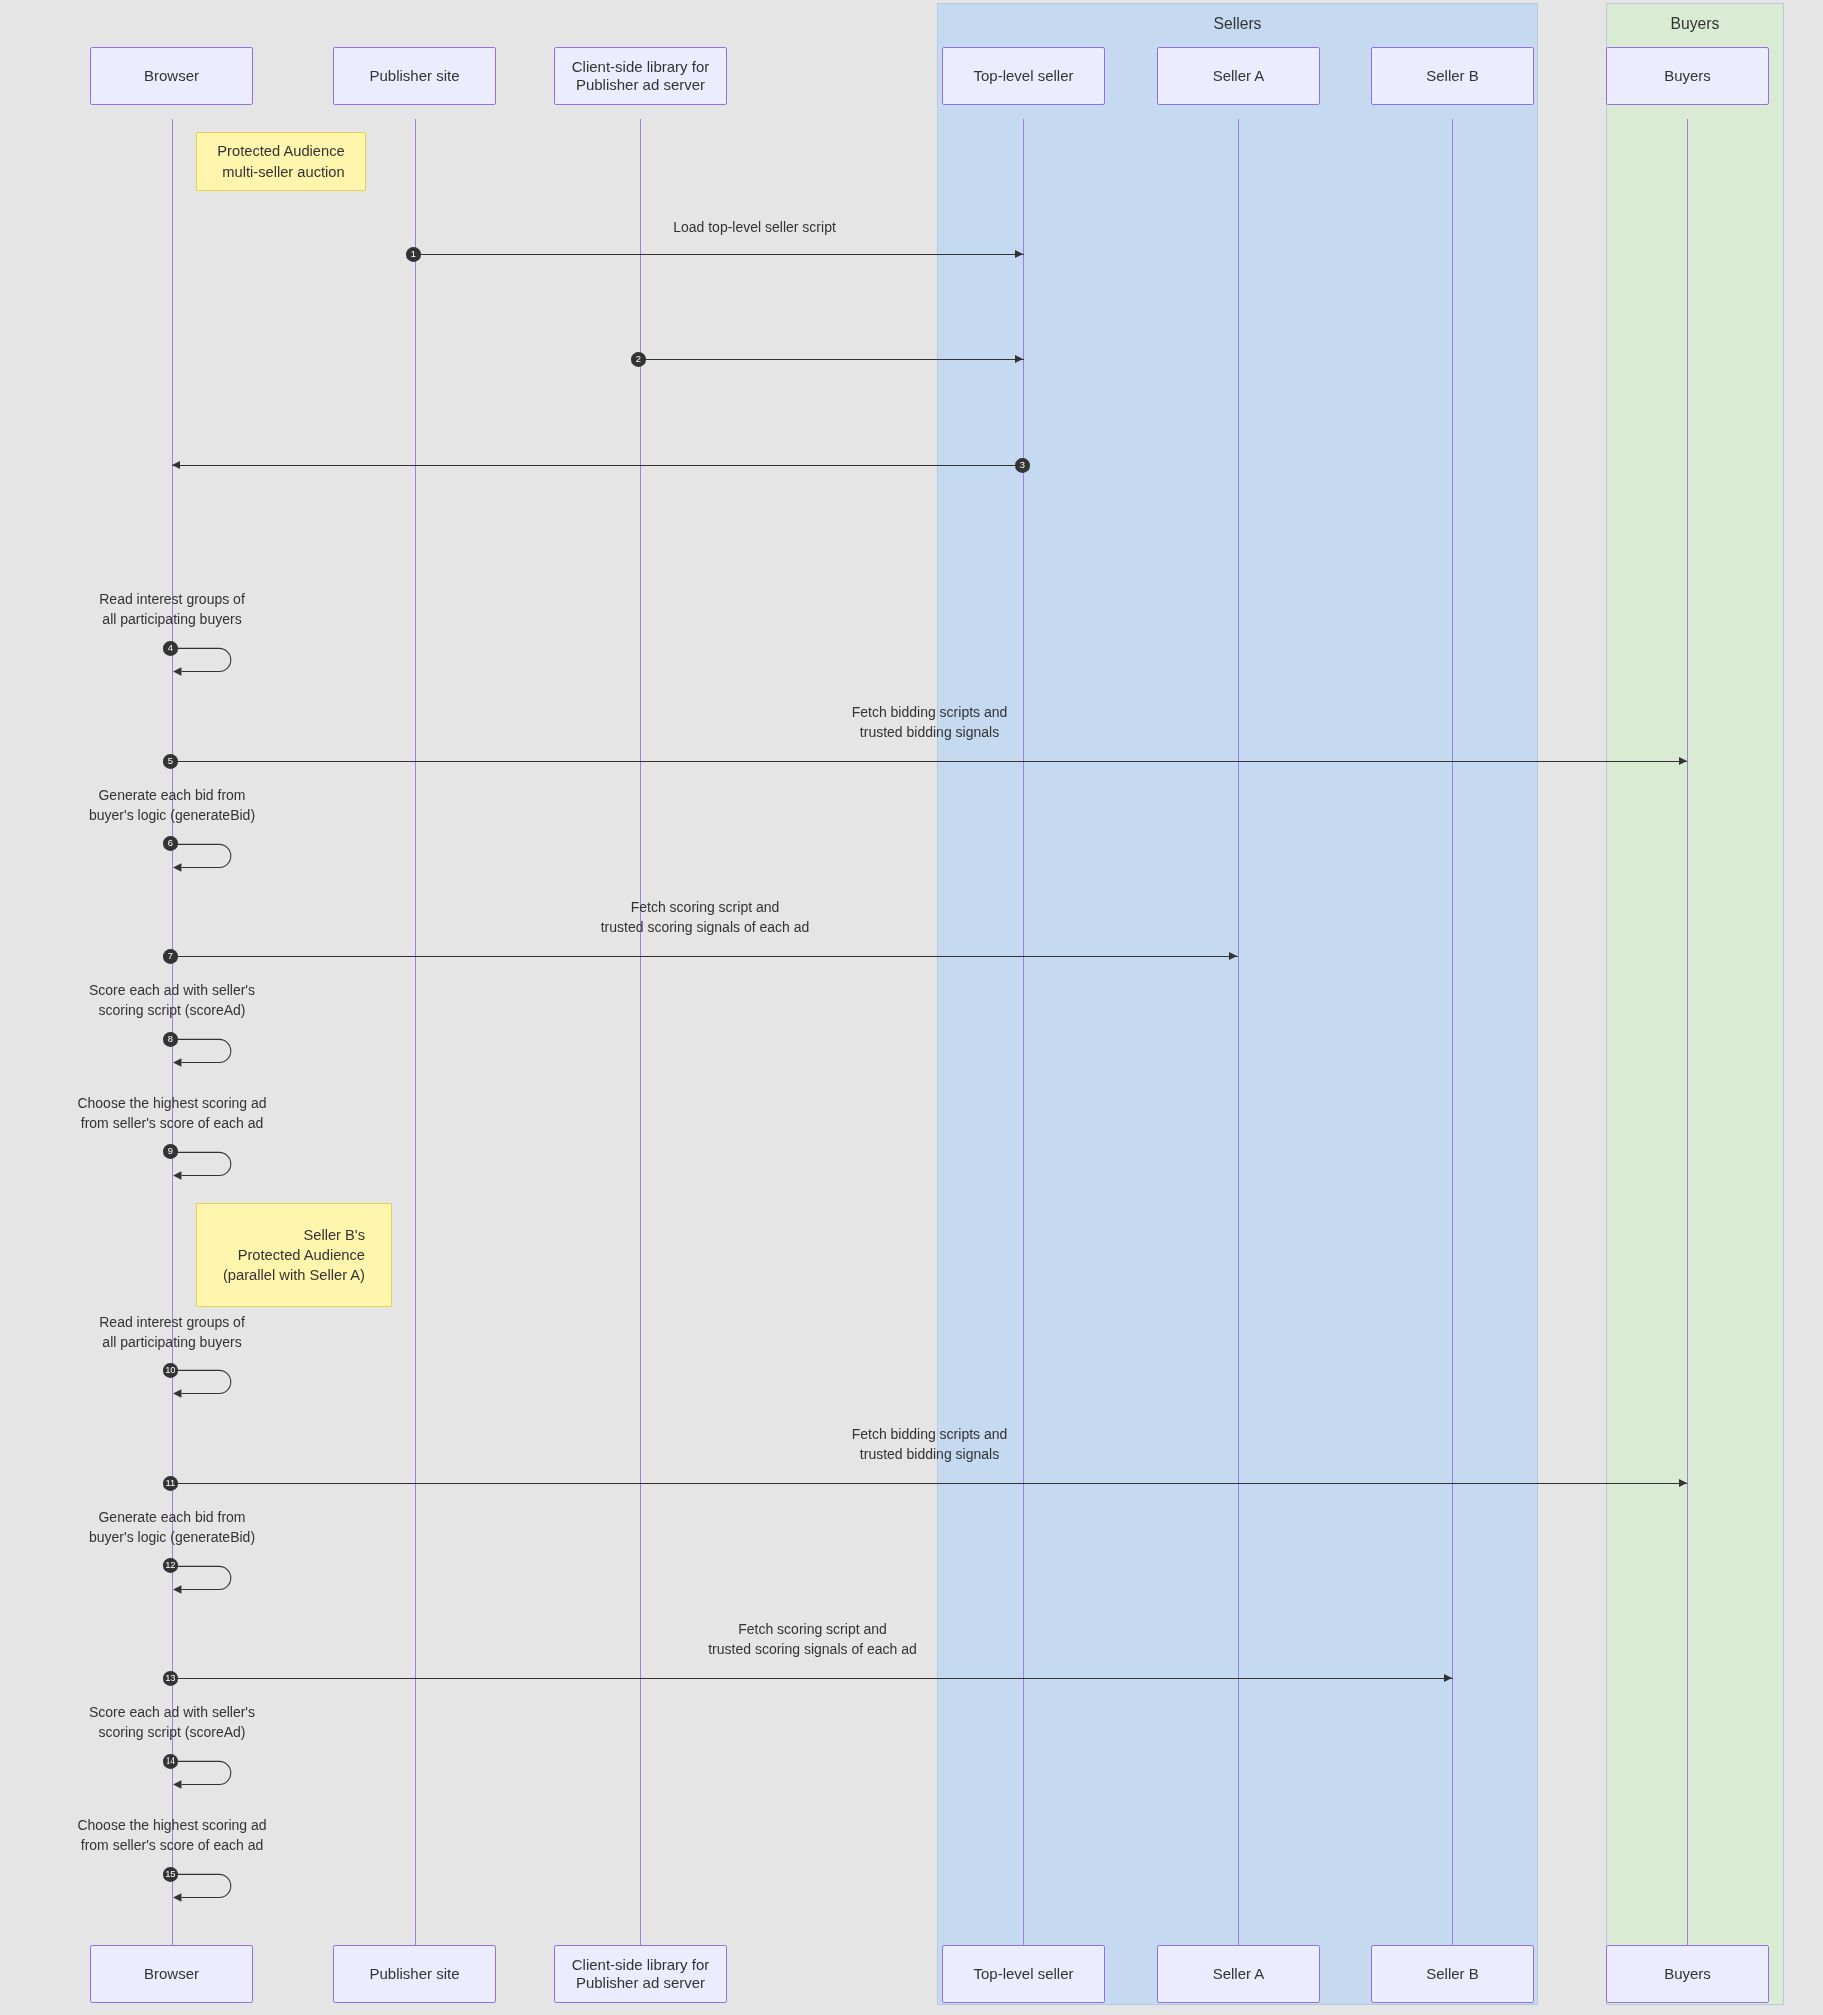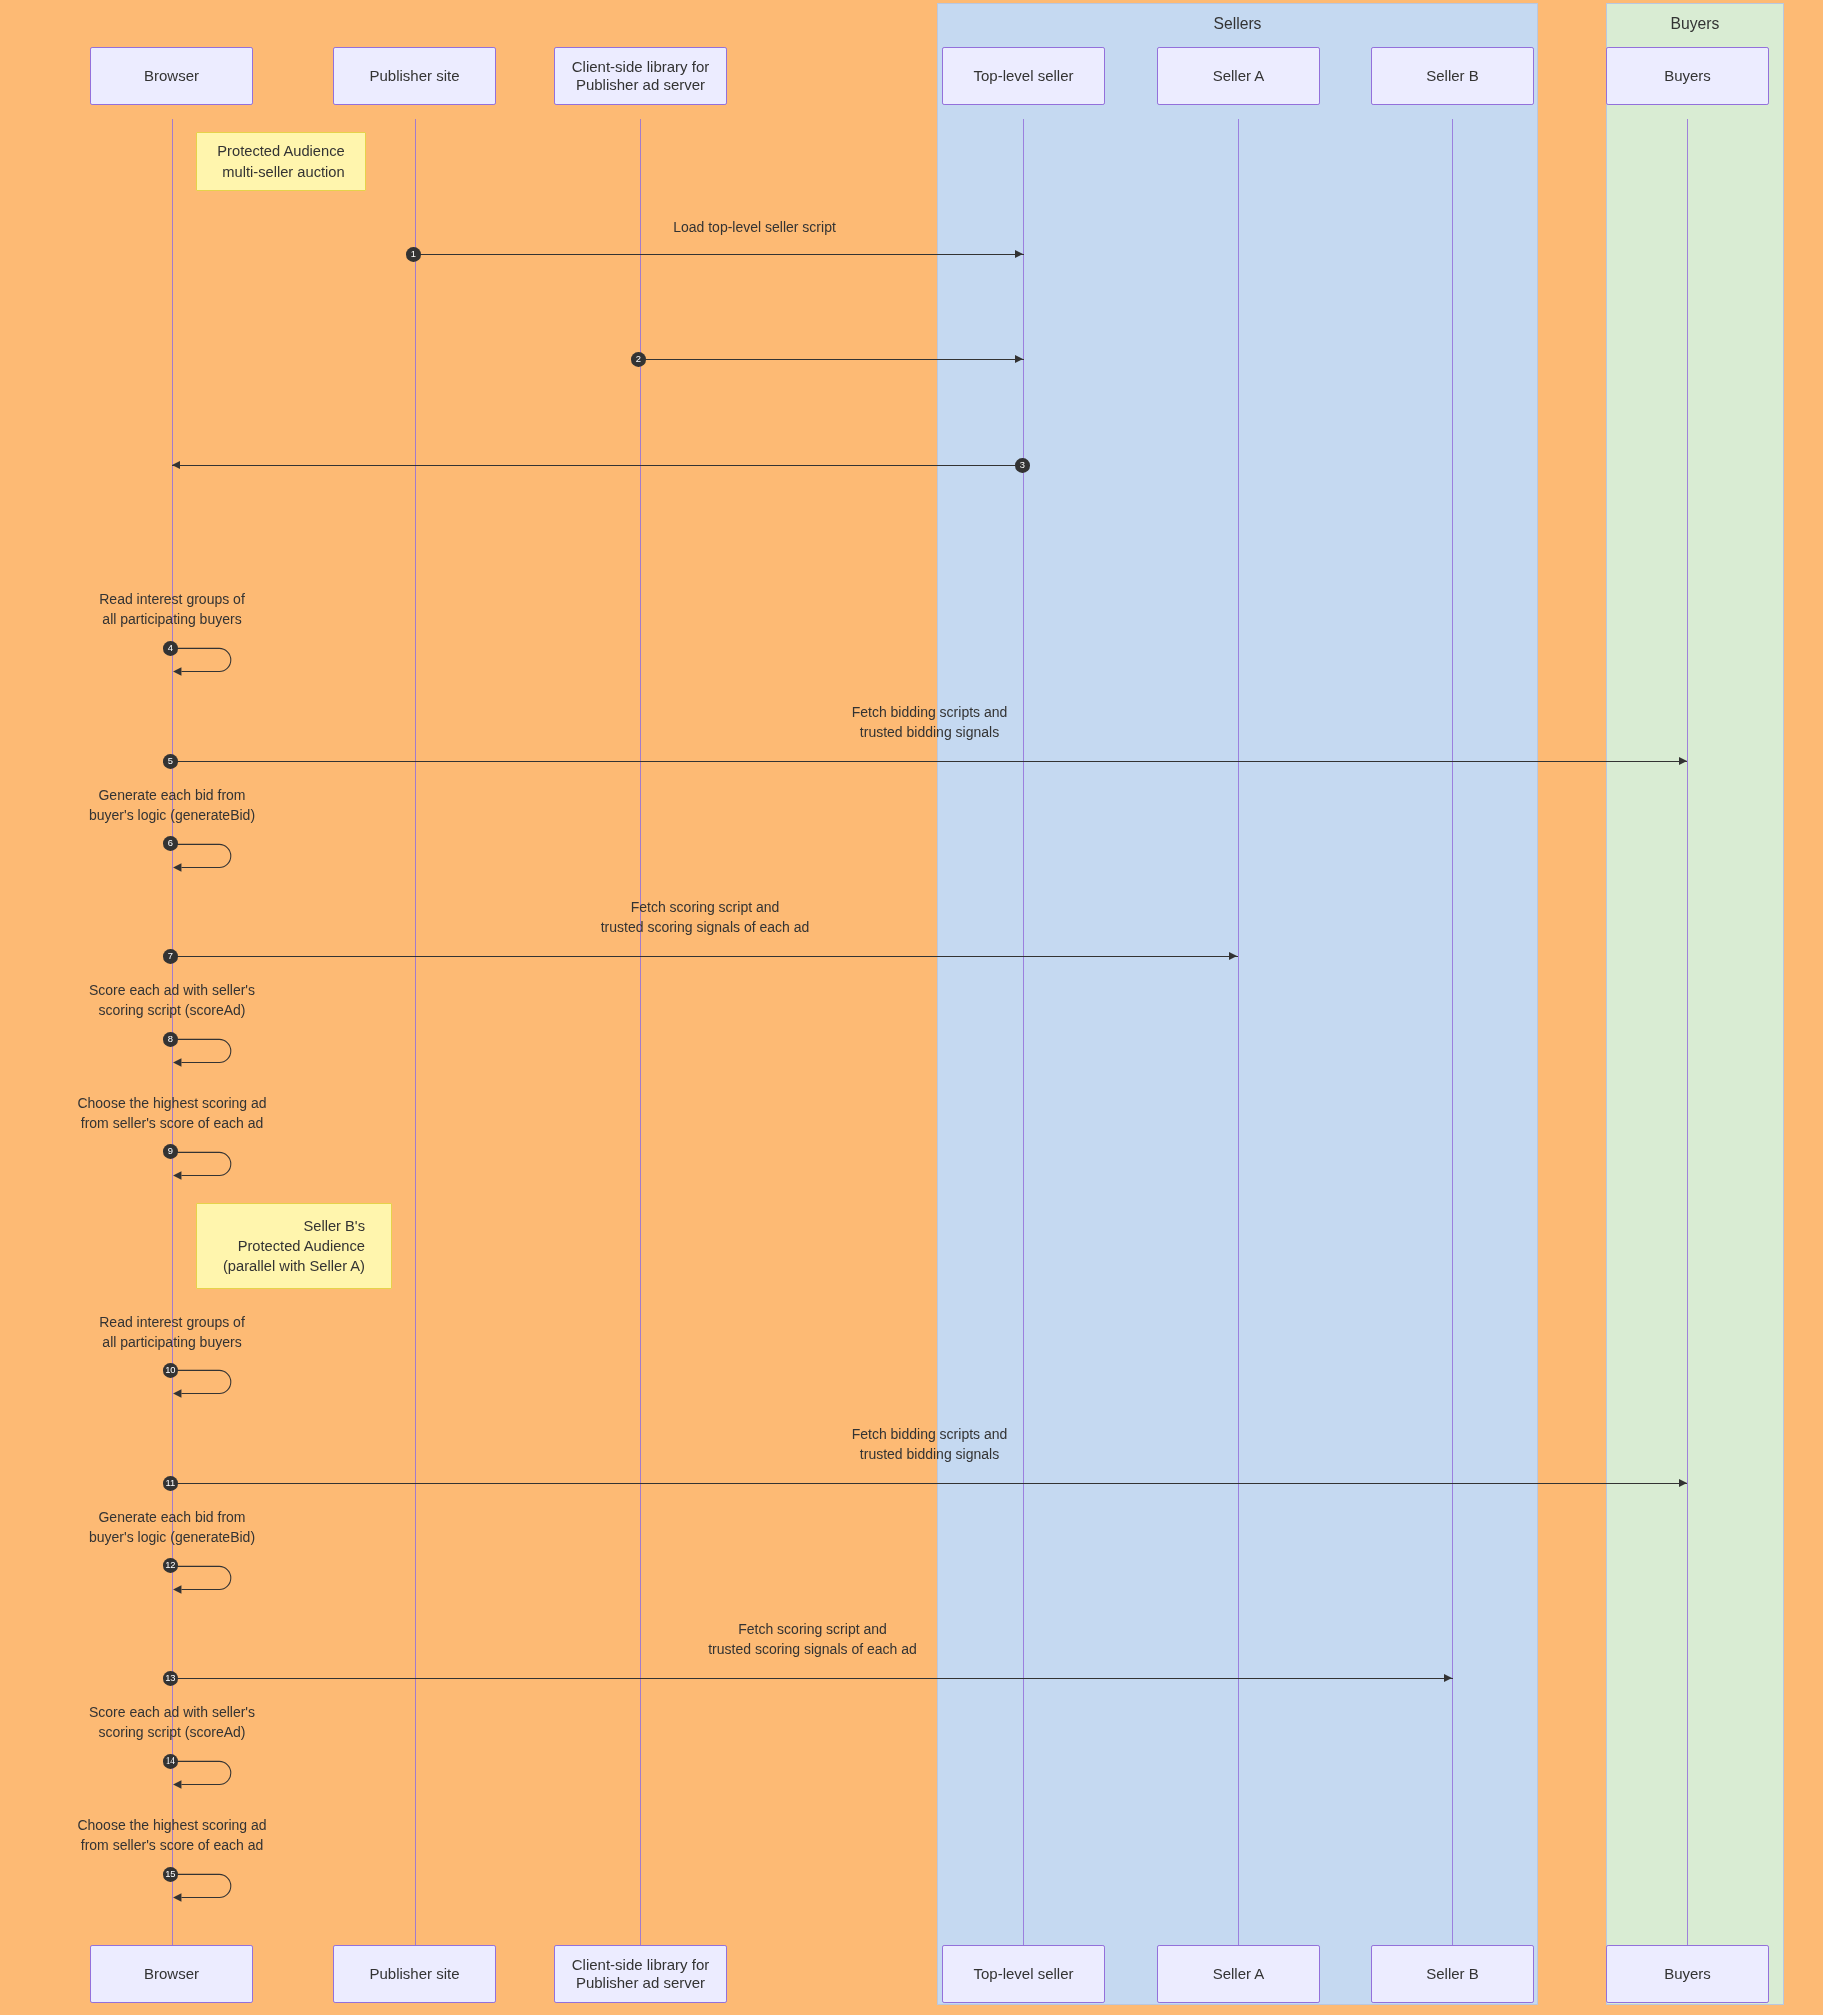--- a/index.html
+++ b/index.html
@@ -9,21 +9,21 @@
   }
   body {
     font-family: "Liberation Sans", sans-serif;
     color: #333333;
   }
   #canvas {
     position: relative;
     width: 1823px;
     height: 2015px;
     overflow: hidden;
-    background: #fdba74;
+    background: #e5e5e5;
   }
   
   .group-band {
     position: absolute;
     box-sizing: border-box;
     border: 0.5px solid #b9c7e0;
   }
   .group-band.sellers {
     background: #c5d9f1;
   }
@@ -184,21 +184,21 @@
     <span>Seller B</span>
   </div>
   <div class="actor" style="left:1606px; top:1945px; width:163px; height:58px;">
     <span>Buyers</span>
   </div>
 
   <div class="note" style="left:196px; top:132px; width:170px; height:59px;">
     <span style="white-space:pre-line;">Protected Audience
 multi-seller auction</span>
   </div>
-  <div class="note" style="left:196px; top:1203px; width:196px; height:86px;">
+  <div class="note" style="left:196px; top:1203px; width:196px; height:104px;">
     <span style="white-space:pre-line;">Seller B's
 Protected Audience
 (parallel with Seller A)</span>
   </div>
 
   <div class="msg-label" style="left:415px; top:218px; width:679px;">Load top-level seller script</div>
   <div class="msg-line" style="left:415px; top:254px; width:609px;"></div>
   <div class="arrow-head right" style="left:1015px; top:250px;"></div>
   <div class="seq-num" style="left:406px; top:247px;">1</div>
 

